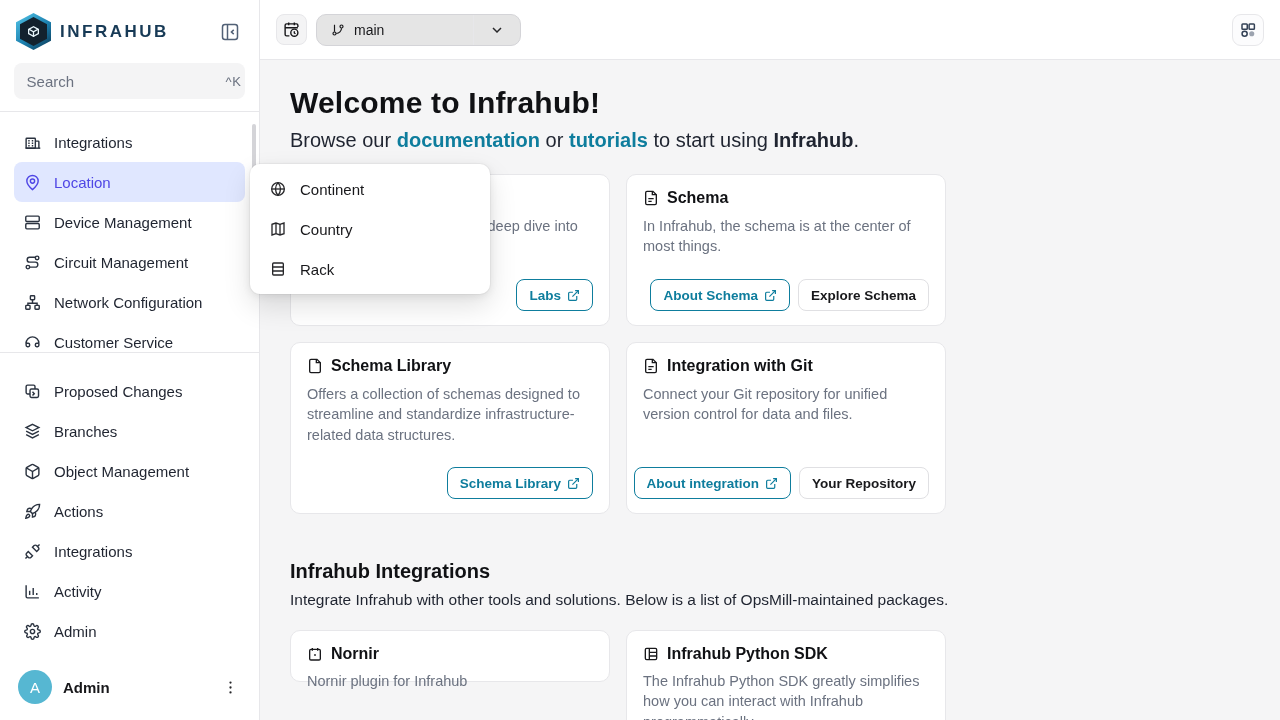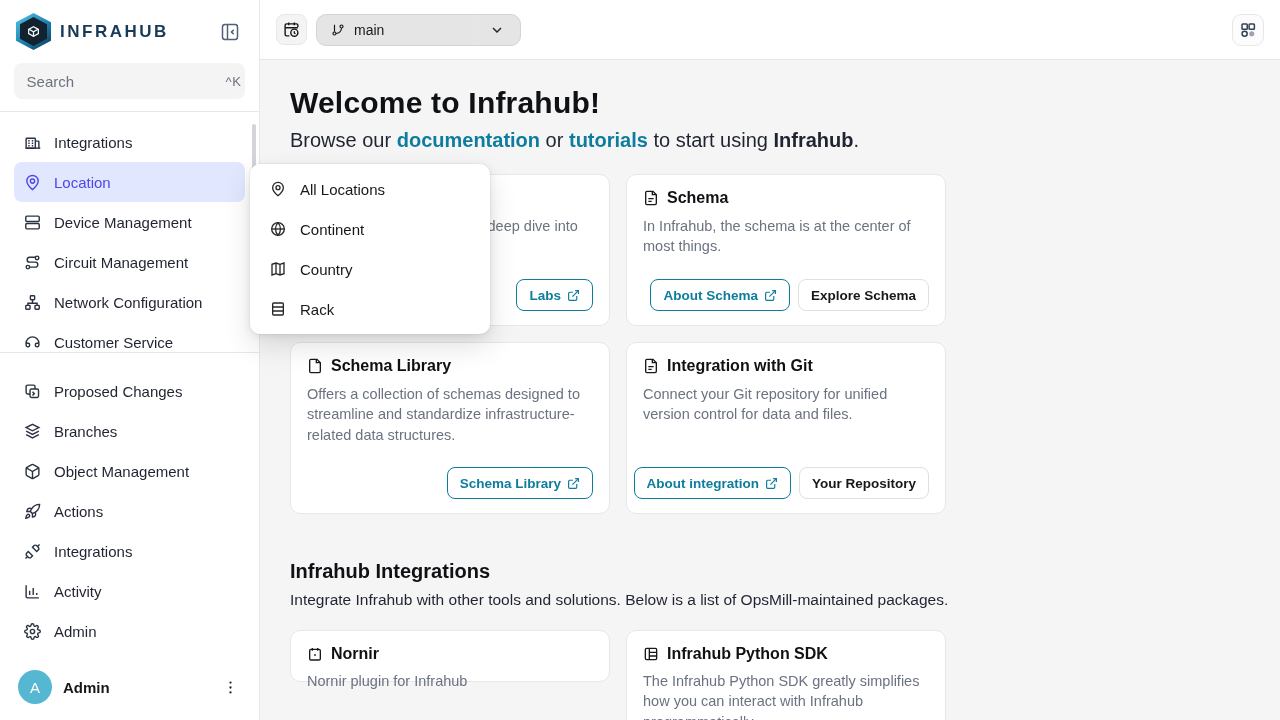--- a/index.html
+++ b/index.html
@@ -432,27 +432,20 @@
           <p class="card-desc tight">The Infrahub Python SDK greatly simplifies how you can interact with Infrahub programmatically.</p>
         </div>
       </div>
     </div>
   </div>
 </div>
 
 <div class="loc-menu">
   <div class="loc-item">
     <svg class="licon" width="16" height="16" viewBox="0 0 24 24" fill="none" stroke="currentColor" stroke-width="2">
-        <path d="M20 10c0 5.5-8 12-8 12s-8-6.5-8-12a8 8 0 0 1 16 0Z"></path>
-        <circle cx="12" cy="10" r="3"></circle>
-      </svg>
-    <span>All Locations</span>
-  </div>
-  <div class="loc-item">
-    <svg class="licon" width="16" height="16" viewBox="0 0 24 24" fill="none" stroke="currentColor" stroke-width="2">
         <circle cx="12" cy="12" r="9.5"></circle>
         <path d="M2.5 12h19"></path>
         <path d="M12 2.5a14 14 0 0 1 0 19a14 14 0 0 1 0-19"></path>
       </svg>
     <span>Continent</span>
   </div>
   <div class="loc-item">
     <svg class="licon" width="16" height="16" viewBox="0 0 24 24" fill="none" stroke="currentColor" stroke-width="2">
         <path d="M9 3 3 5v16l6-2 6 2 6-2V3l-6 2-6-2Z"></path>
         <path d="M9 3v16"></path>

